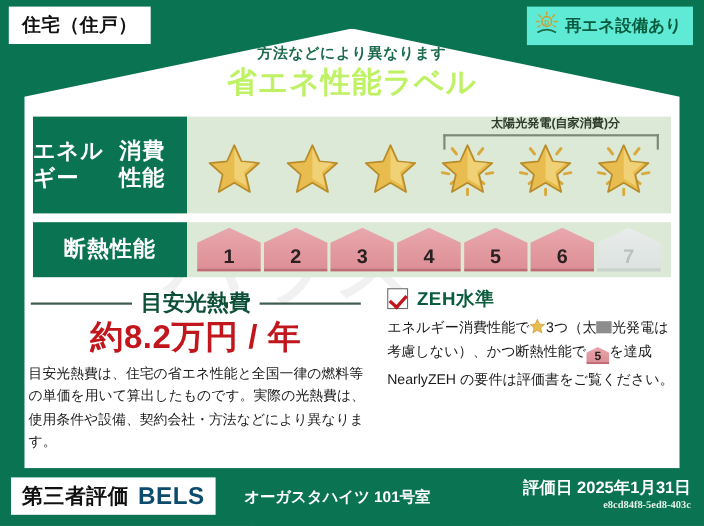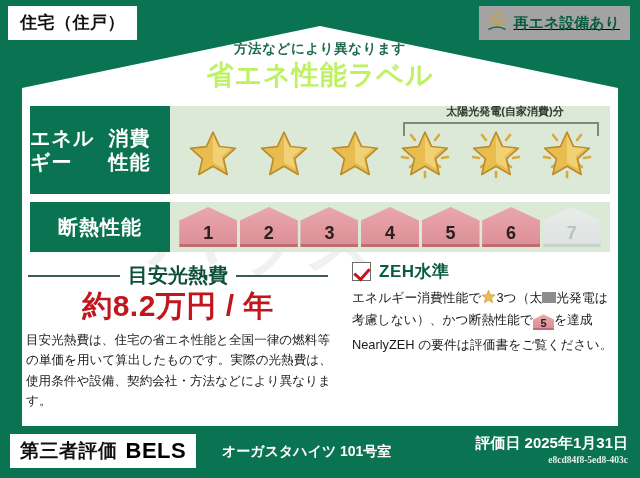--- a/index.html
+++ b/index.html
@@ -26,25 +26,24 @@
     position: absolute; left: 8px; top: 6px;
     background: #ffffff; color: #111;
     padding: 5px 12px 6px 12px;
     font-size: 17px; font-weight: bold; letter-spacing: .5px;
     z-index: 7;
   }
 
   
   #renew-badge {
     position: absolute; right: 10px; top: 6px;
-    background: #a3a3a3;
+    background: #5eead4;
     padding: 4px 10px 4px 6px;
     display: flex; align-items: center; gap: 5px;
     z-index: 7;
-    text-decoration: underline;
   }
   #renew-badge .lbl { font-size: 15px; font-weight: bold; color: #0a5c3e; }
 
   
   #title-sub {
     position: absolute; top: 40px; left: 0; width: 640px; text-align: center;
     font-size: 13.5px; font-weight: bold; color: #1c6b4d; letter-spacing: .6px;
     z-index: 6;
   }
   #title-main {
@@ -154,21 +153,21 @@
   #footer {
     position: absolute; left: 0; bottom: 0; width: 640px; height: 52px;
     background: #0a7351; z-index: 8;
   }
   #bels-tag {
     position: absolute; left: 10px; top: 8px;
     background: #fff; padding: 4px 10px;
     display: flex; align-items: center; gap: 8px;
   }
   #bels-tag .jp { font-size: 19px; font-weight: bold; color: #111; letter-spacing: .5px; }
-  #bels-tag .bels { font-size: 22px; font-weight: bold; color: #000000; letter-spacing: .5px; }
+  #bels-tag .bels { font-size: 22px; font-weight: bold; color: #0c4a6e; letter-spacing: .5px; }
   #prop-name {
     position: absolute; left: 222px; top: 17px;
     font-size: 14px; font-weight: bold; color: #fff;
   }
   #room-no {
     position: absolute; left: 340px; top: 17px;
     font-size: 14px; font-weight: bold; color: #fff;
   }
   #eval-date {
     position: absolute; right: 12px; top: 8px; text-align: center;

